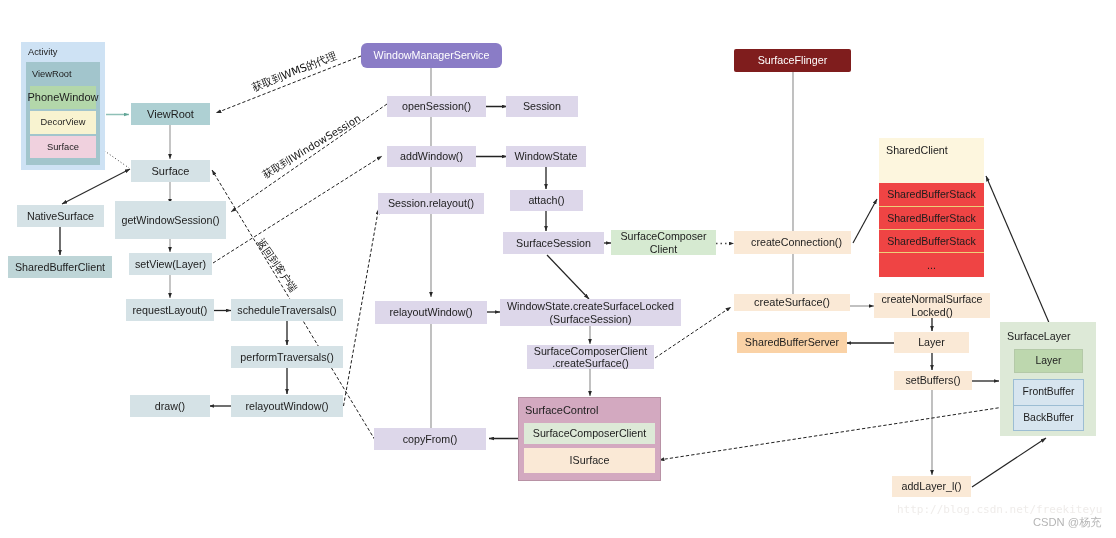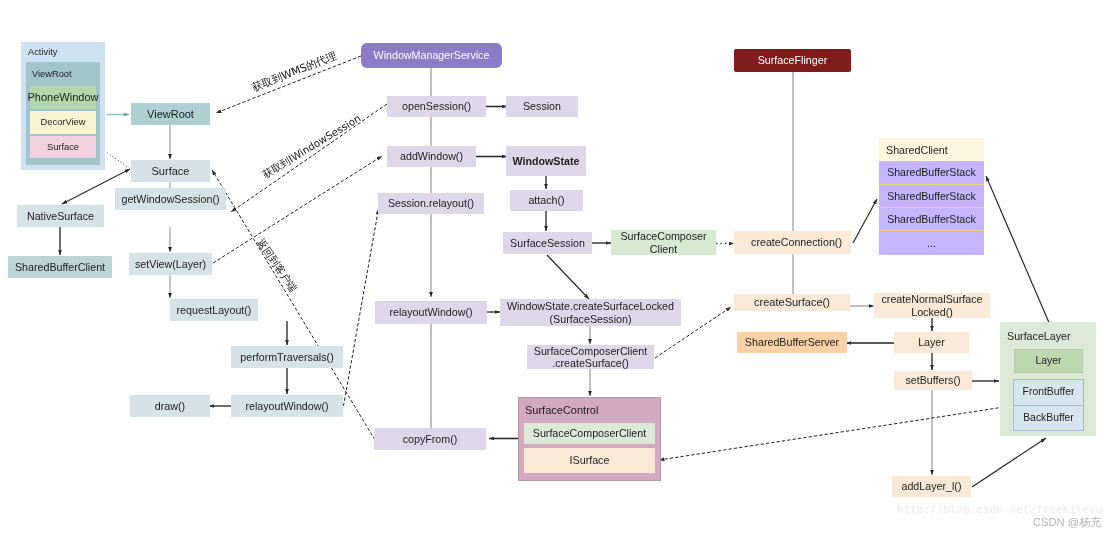--- a/index.html
+++ b/index.html
@@ -21,21 +21,21 @@
   .s-green{background:#b3d7aa;}
   .s-yellow{background:#f8f3d0;}
   .s-pink{background:#f0d1de;}
   .s-purpledark{background:#8a7cc6;color:#ffffff;border-radius:6px;}
   .s-purplelight{background:#ddd7ea;}
   .s-greenlight{background:#d6ead1;}
   .s-orangedark{background:#7f1d1d;color:#ffffff;border-radius:2px;}
   .s-orangepale{background:#fae9d6;}
   .s-orangemid{background:#fad2a6;}
   .s-yellowpale{background:#fdf6de;}
-  .s-yellowmid{background:#c4b5fd;}
+  .s-yellowmid{background:#ef4444;margin-top:22px;}
   .s-rose{background:#d3a9c0;}
   .s-greenpale{background:#dde9d7;}
   .s-greenmid{background:#bdd7ae;border:1px solid #b4c9a8;}
   .s-bluepale{background:#d7e5ef;}
   .wm{position:absolute;color:#efecea;font-family:"DejaVu Sans Mono",monospace;}
   .wm2{position:absolute;color:#b5b5b5;font-family:"Liberation Sans","DejaVu Sans",sans-serif;}
   .cnlabel{position:absolute;color:#111;font-size:11.5px;white-space:nowrap;
     transform-origin:0 0;font-family:"DejaVu Sans","Liberation Sans",sans-serif;
     -webkit-font-smoothing:antialiased;}
   #stage{-webkit-font-smoothing:antialiased;}
@@ -127,48 +127,50 @@
 </div>
 
 <div class="node s-tealdark" style="left:131px;top:103px;width:79px;height:22px;font-size:11px;">
   <span>ViewRoot</span></div>
 <div class="node s-teallight" style="left:131px;top:160px;width:79px;height:22px;font-size:11px;">
   <span>Surface</span></div>
 <div class="node s-teallight" style="left:17px;top:205px;width:87px;height:22px;font-size:10.7px;">
   <span>NativeSurface</span></div>
 <div class="node s-tealmid" style="left:8px;top:256px;width:104px;height:22px;font-size:10.7px;">
   <span>SharedBufferClient</span></div>
-<div class="node s-teallight" style="left:115px;top:188px;width:111px;height:22px;font-size:10.7px;">
+<div class="node s-teallight" style="left:115px;top:201px;width:111px;height:38px;font-size:10.7px;">
   <span>getWindowSession()</span></div>
 <div class="node s-teallight" style="left:129px;top:253px;width:83px;height:22px;font-size:10.7px;">
   <span>setView(Layer)</span></div>
-<div class="node s-teallight" style="left:126px;top:299px;width:88px;height:22px;font-size:10.7px;margin-left:44px;">
+<div class="node s-teallight" style="left:126px;top:299px;width:88px;height:22px;font-size:10.7px;">
   <span>requestLayout()</span></div>
+<div class="node s-teallight" style="left:231px;top:299px;width:112px;height:22px;font-size:10.7px;">
+  <span>scheduleTraversals()</span></div>
 <div class="node s-teallight" style="left:231px;top:346px;width:112px;height:22px;font-size:10.7px;">
   <span>performTraversals()</span></div>
 <div class="node s-teallight" style="left:130px;top:395px;width:80px;height:22px;font-size:10.7px;text-align:center;">
   <span>draw()</span></div>
 <div class="node s-teallight" style="left:231px;top:395px;width:112px;height:22px;font-size:10.7px;">
   <span>relayoutWindow()</span></div>
 
 <div class="node s-purpledark" style="left:361px;top:43px;width:141px;height:25px;font-size:10.7px;">
   <span>WindowManagerService</span></div>
 <div class="node s-purplelight" style="left:387px;top:96px;width:99px;height:21px;font-size:10.7px;">
   <span>openSession()</span></div>
 <div class="node s-purplelight" style="left:506px;top:96px;width:72px;height:21px;font-size:10.7px;">
   <span>Session</span></div>
 <div class="node s-purplelight" style="left:387px;top:146px;width:89px;height:21px;font-size:10.7px;">
   <span>addWindow()</span></div>
-<div class="node s-purplelight" style="left:506px;top:146px;width:80px;height:30px;font-size:10.7px;font-weight:bold;">
+<div class="node s-purplelight" style="left:506px;top:146px;width:80px;height:21px;font-size:10.7px;">
   <span>WindowState</span></div>
 <div class="node s-purplelight" style="left:378px;top:193px;width:106px;height:21px;font-size:10.7px;">
   <span>Session.relayout()</span></div>
 <div class="node s-purplelight" style="left:510px;top:190px;width:73px;height:21px;font-size:10.7px;">
   <span>attach()</span></div>
-<div class="node s-purplelight" style="left:503px;top:232px;width:89px;height:22px;font-size:10.7px;">
+<div class="node s-purplelight" style="left:503px;top:232px;width:101px;height:22px;font-size:10.7px;">
   <span>SurfaceSession</span></div>
 <div class="node s-greenlight" style="left:611px;top:230px;width:105px;height:25px;font-size:10.7px;">
   <span>SurfaceComposer
 Client</span></div>
 <div class="node s-purplelight" style="left:375px;top:301px;width:112px;height:23px;font-size:10.7px;">
   <span>relayoutWindow()</span></div>
 <div class="node s-purplelight" style="left:500px;top:299px;width:181px;height:27px;font-size:10.7px;">
   <span>WindowState.createSurfaceLocked
 (SurfaceSession)</span></div>
 <div class="node s-purplelight" style="left:527px;top:345px;width:127px;height:24px;font-size:10.7px;">

